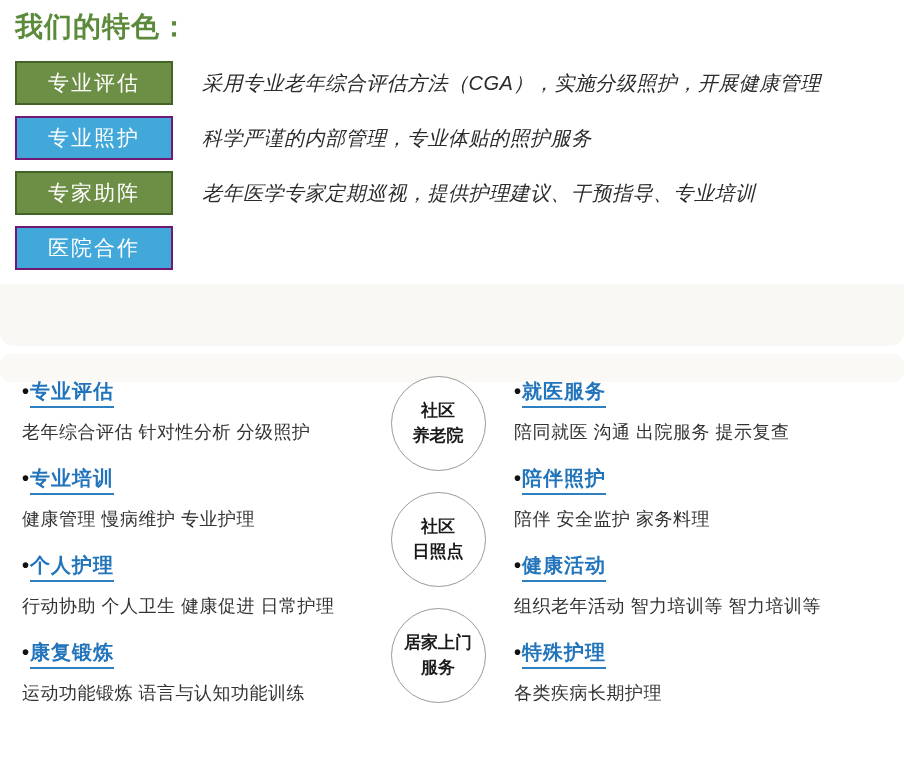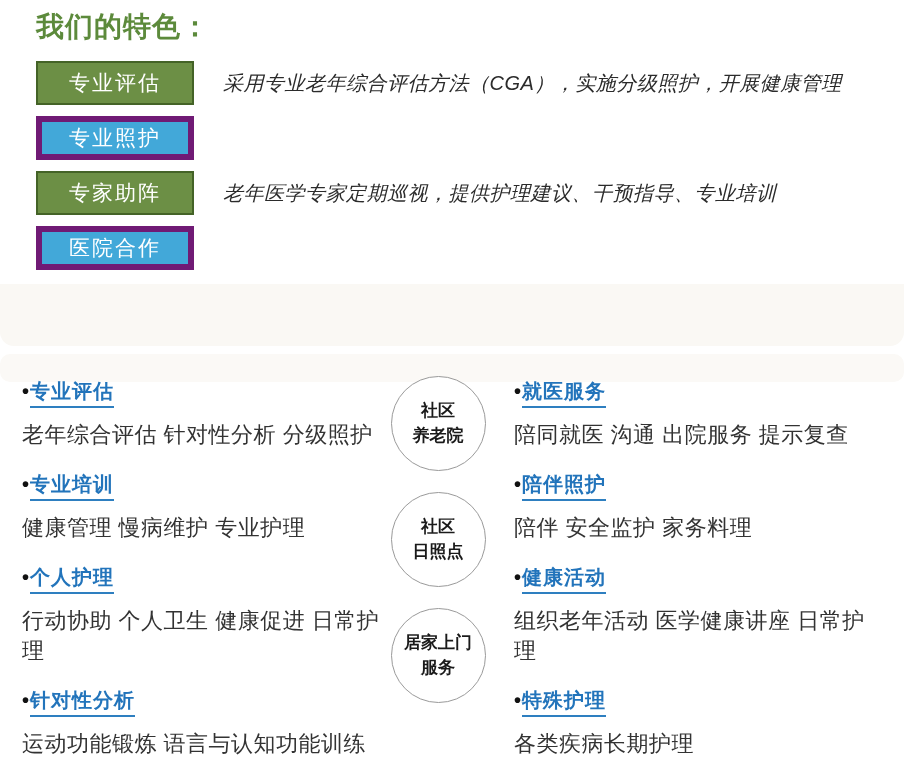--- a/index.html
+++ b/index.html
@@ -5,33 +5,33 @@
   * { margin:0; padding:0; box-sizing:border-box; }
   html,body { background:#ffffff; }
   body {
     width:904px; height:782px; overflow:hidden; position:relative;
     font-family:"Liberation Sans","DejaVu Sans",sans-serif;
     color:#2e2e2e;
   }
   .page { position:relative; width:904px; height:782px; }
 
   
-  .features { position:relative; padding:8px 0 0 36px; z-index:2; }
+  .features { position:relative; padding:8px 0 0 15px; z-index:2; }
   .features-title {
     font-size:28px; font-weight:bold; color:#5c8a3b;
     letter-spacing:1px; margin-bottom:15px;
   }
   .feature-row { display:flex; align-items:center; margin-bottom:11px; }
   .badge {
     width:158px; height:44px; flex:0 0 158px;
     display:flex; align-items:center; justify-content:center;
     color:#ffffff; font-size:21px; letter-spacing:2px;
   }
   .badge.green { background:#6c8f45; border:2px solid #446327; }
-  .badge.blue  { background:#42a8d9; border:6px solid #701a75; }
+  .badge.blue  { background:#42a8d9; border:2px solid #701a75; }
   .feature-desc { margin-left:29px; font-size:20px; color:#2b2b2b; letter-spacing:0.5px;font-style:italic; }
 
   
   .tint-band { position:absolute; left:0; width:100%; background:#faf8f4; z-index:1; }
   .tint-band.b1 { top:284px; height:62px; border-radius:0 0 14px 14px; }
   .tint-band.b2 { top:354px; height:28px; background:#fbf9f6; border-radius:10px; }
 
   
   .services { position:relative; z-index:2; margin-top:102px; }
   .services-title {
@@ -47,21 +47,21 @@
   .col-right { flex:1; padding-left:18px; padding-top:6px; }
 
   .service-item { margin-bottom:21px; }
   .service-header { font-size:20px; font-weight:bold; margin-bottom:12px; display:flex; align-items:baseline; }
   .bullet { color:#111111; font-size:20px; margin-right:1px; }
   .service-link {
     color:#2274bb; text-decoration:none;
     border-bottom:2px solid #2e7fc0; padding-bottom:1px;
     letter-spacing:1px; cursor:pointer;
   }
-  .service-desc { font-size:22px; color:#333333; letter-spacing:0.5px; margin-top:2px; }
+  .service-desc { font-size:18px; color:#333333; letter-spacing:0.5px; margin-top:2px; }
 
   .circle {
     width:95px; height:95px; border:1px solid #9a9a9a; border-radius:50%;
     background:#ffffff; display:flex; flex-direction:column;
     align-items:center; justify-content:center;
     font-size:17px; font-weight:bold; color:#1a1a1a; line-height:1.45;
     margin-bottom:21px; text-align:center;
   }
 </style>
 </head>
@@ -74,20 +74,21 @@
 
   <div class="features">
     <div class="features-title">我们的特色：</div>
 
     <div class="feature-row">
       <div class="badge green">专业评估</div>
       <div class="feature-desc">采用专业老年综合评估方法（CGA），实施分级照护，开展健康管理</div>
     </div>
     <div class="feature-row">
       <div class="badge blue">专业照护</div>
+      <div class="feature-desc">科学严谨的内部管理，专业体贴的照护服务</div>
     </div>
     <div class="feature-row">
       <div class="badge green">专家助阵</div>
       <div class="feature-desc">老年医学专家定期巡视，提供护理建议、干预指导、专业培训</div>
     </div>
     <div class="feature-row">
       <div class="badge blue">医院合作</div>
     </div>
   </div>
 
@@ -113,21 +114,21 @@
         <div class="service-item">
           <div class="service-header">
             <span class="bullet">•</span>
             <a class="service-link">个人护理</a>
           </div>
           <div class="service-desc">行动协助 个人卫生 健康促进 日常护理</div>
         </div>
         <div class="service-item">
           <div class="service-header">
             <span class="bullet">•</span>
-            <a class="service-link">针对性分析</a>
+            <a class="service-link">康复锻炼</a>
           </div>
           <div class="service-desc">运动功能锻炼 语言与认知功能训练</div>
         </div>
       </div>
 
       <div class="col-circles">
         <div class="circle">
           <span>社区</span>
           <span>养老院</span>
         </div>
@@ -154,21 +155,21 @@
             <span class="bullet">•</span>
             <a class="service-link">陪伴照护</a>
           </div>
           <div class="service-desc">陪伴 安全监护 家务料理</div>
         </div>
         <div class="service-item">
           <div class="service-header">
             <span class="bullet">•</span>
             <a class="service-link">健康活动</a>
           </div>
-          <div class="service-desc">组织老年活动 医学健康讲座 日常护理</div>
+          <div class="service-desc">组织老年活动 智力培训等 智力培训等</div>
         </div>
         <div class="service-item">
           <div class="service-header">
             <span class="bullet">•</span>
             <a class="service-link">特殊护理</a>
           </div>
           <div class="service-desc">各类疾病长期护理</div>
         </div>
       </div>
 

